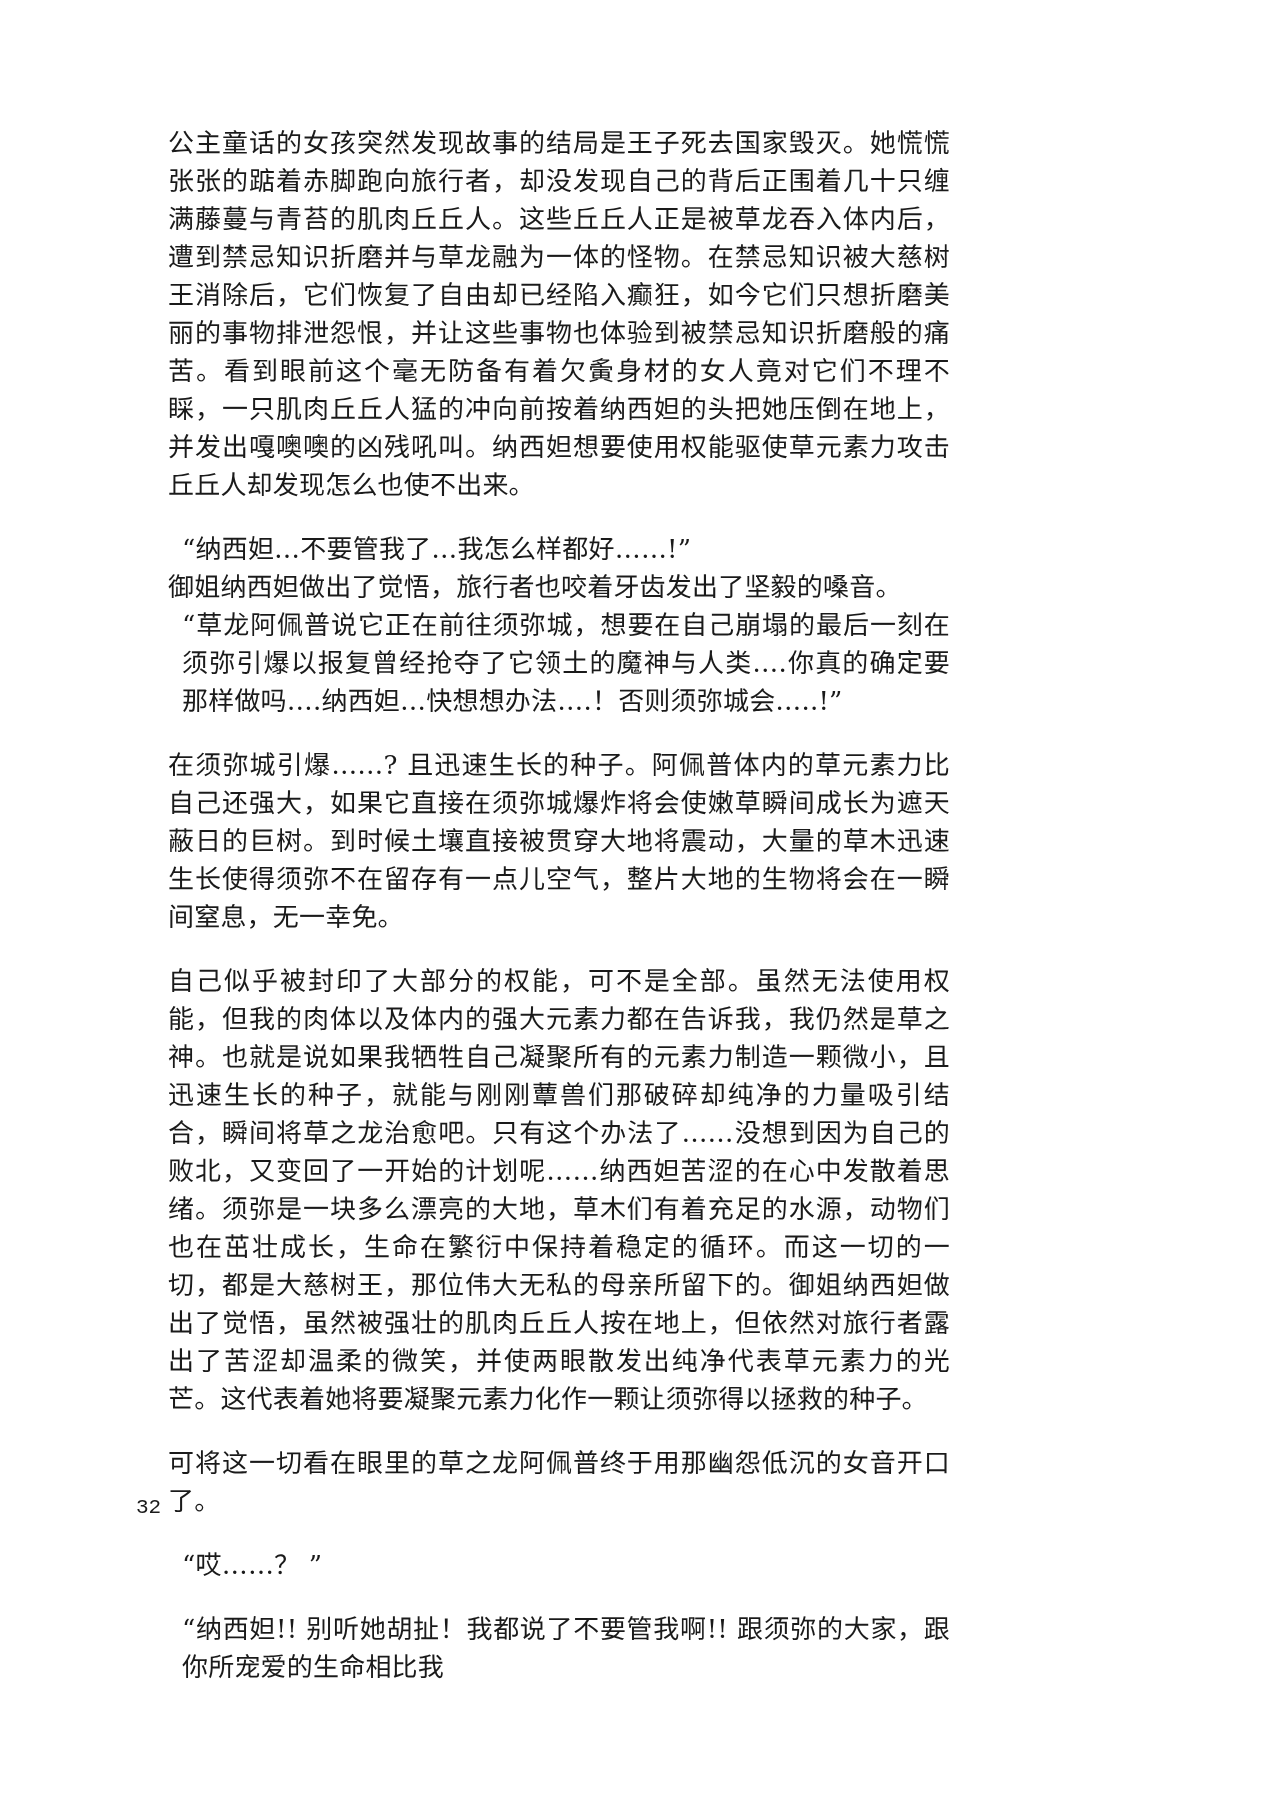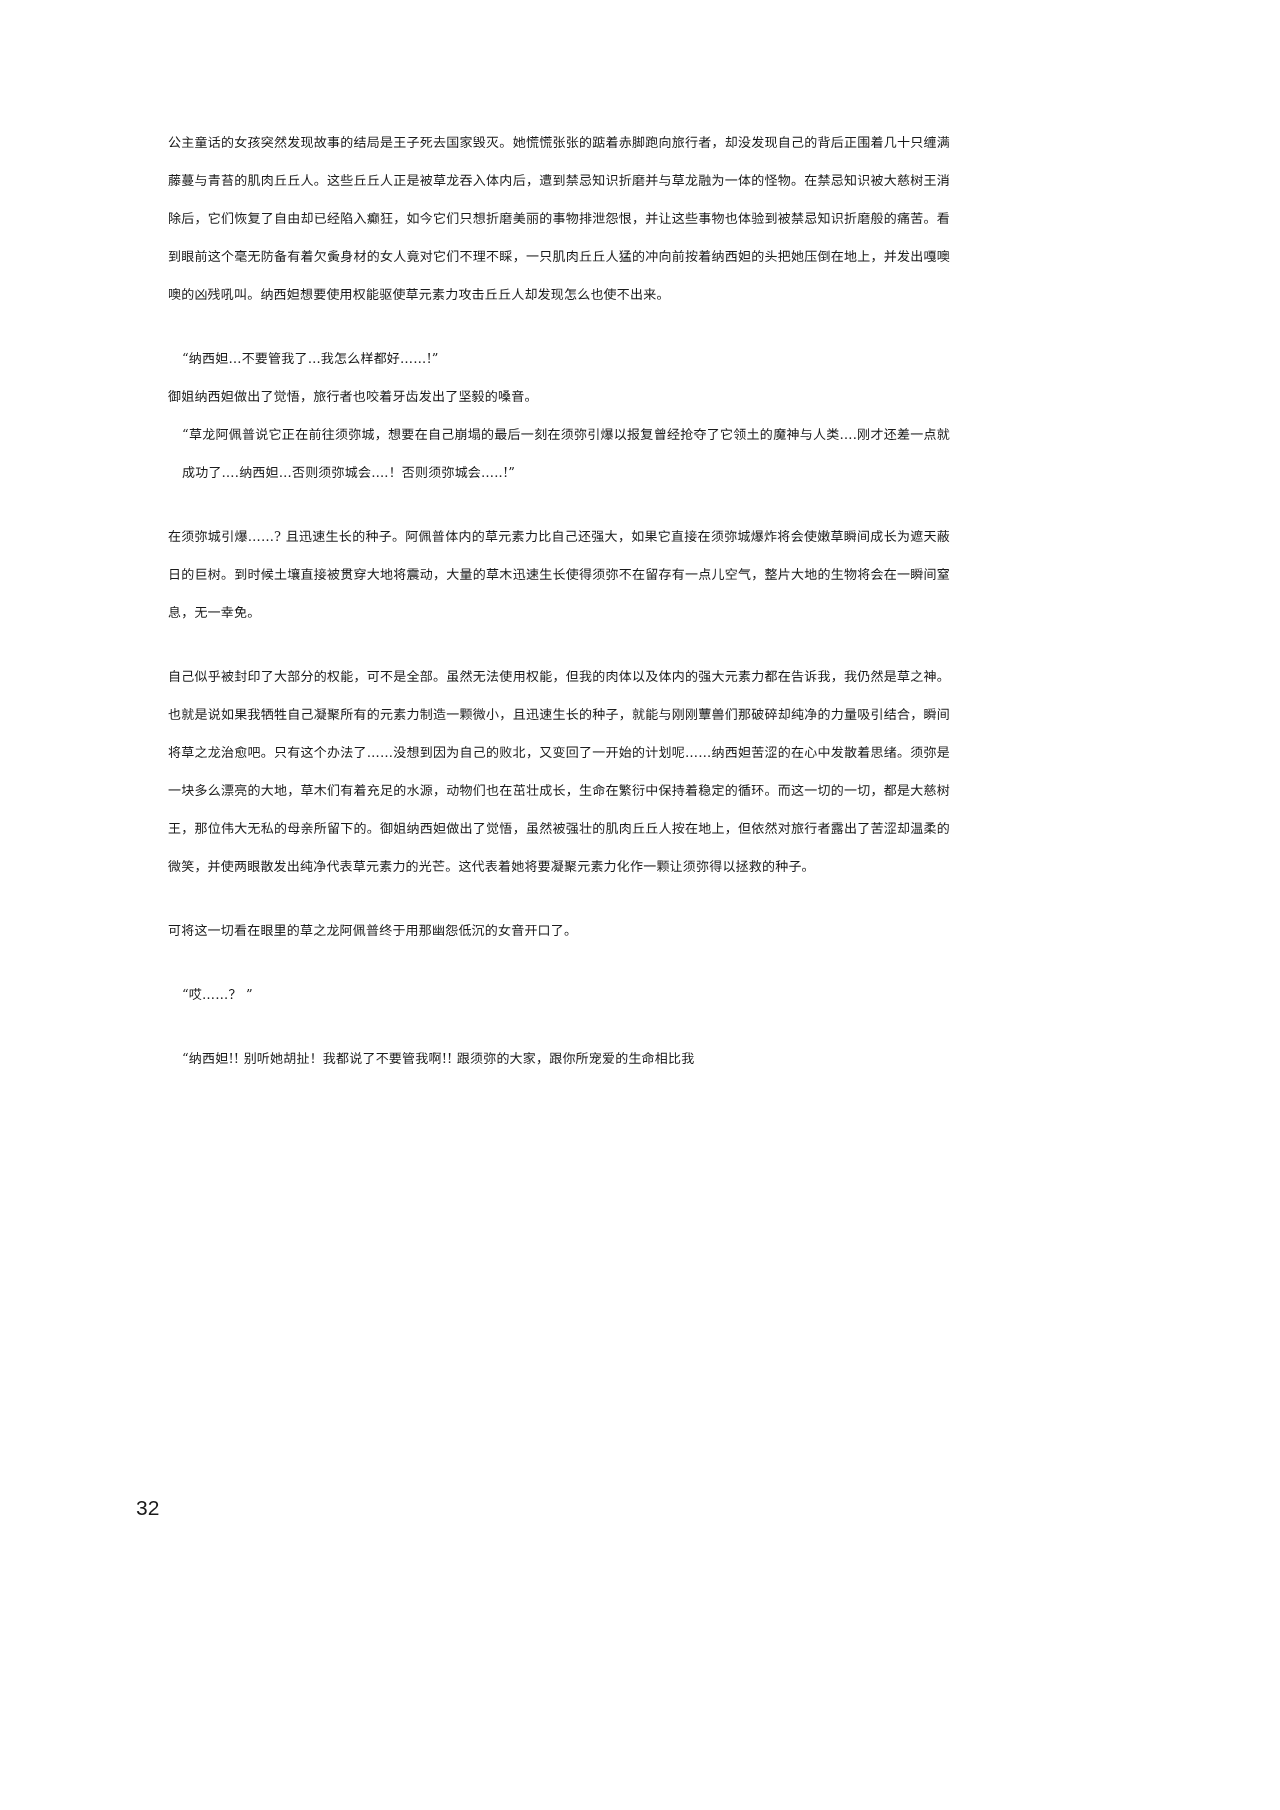--- a/index.html
+++ b/index.html
@@ -22,53 +22,53 @@
     background: #ffffff;
     overflow: hidden;
   }
   .content {
     position: absolute;
     left: 168px;
     top: 124px;
     width: 782px;
   }
   .para {
-    font-size: 13px;
+    font-size: 26px;
     line-height: 38px;
     color: #1a1a1a;
     text-align: justify;
     text-justify: inter-ideograph;
     margin: 0 0 26px 0;
     letter-spacing: 0.2px;
   }
   .para.tight {
     margin-bottom: 0;
   }
   .indent {
     text-indent: 0;
     padding-left: 14px;
   }
   .page-number {
     position: absolute;
     left: 136px;
     top: 1496px;
     font-size: 21px;
     color: #1a1a1a;
-    font-family: Liberation Sans, sans-serif;
+    font-family: Liberation Mono, monospace;
   }
 </style>
 </head>
 <body>
 
 <div class="page">
   <div class="content">
     <p class="para">公主童话的女孩突然发现故事的结局是王子死去国家毁灭。她慌慌张张的踮着赤脚跑向旅行者，却没发现自己的背后正围着几十只缠满藤蔓与青苔的肌肉丘丘人。这些丘丘人正是被草龙吞入体内后，遭到禁忌知识折磨并与草龙融为一体的怪物。在禁忌知识被大慈树王消除后，它们恢复了自由却已经陷入癫狂，如今它们只想折磨美丽的事物排泄怨恨，并让这些事物也体验到被禁忌知识折磨般的痛苦。看到眼前这个毫无防备有着欠夤身材的女人竟对它们不理不睬，一只肌肉丘丘人猛的冲向前按着纳西妲的头把她压倒在地上，并发出嘎噢噢的凶残吼叫。纳西妲想要使用权能驱使草元素力攻击丘丘人却发现怎么也使不出来。</p>
     <p class="para tight indent">“纳西妲…不要管我了…我怎么样都好……!”</p>
     <p class="para tight">御姐纳西妲做出了觉悟，旅行者也咬着牙齿发出了坚毅的嗓音。</p>
-    <p class="para indent">“草龙阿佩普说它正在前往须弥城，想要在自己崩塌的最后一刻在须弥引爆以报复曾经抢夺了它领土的魔神与人类….刚才还差一点就成功了….纳西妲…否则须弥城会….！否则须弥城会…..!”</p>
+    <p class="para indent">“草龙阿佩普说它正在前往须弥城，想要在自己崩塌的最后一刻在须弥引爆以报复曾经抢夺了它领土的魔神与人类….你真的确定要那样做吗….纳西妲…快想想办法….！否则须弥城会…..!”</p>
     <p class="para">在须弥城引爆……? 且迅速生长的种子。阿佩普体内的草元素力比自己还强大，如果它直接在须弥城爆炸将会使嫩草瞬间成长为遮天蔽日的巨树。到时候土壤直接被贯穿大地将震动，大量的草木迅速生长使得须弥不在留存有一点儿空气，整片大地的生物将会在一瞬间窒息，无一幸免。</p>
     <p class="para">自己似乎被封印了大部分的权能，可不是全部。虽然无法使用权能，但我的肉体以及体内的强大元素力都在告诉我，我仍然是草之神。也就是说如果我牺牲自己凝聚所有的元素力制造一颗微小，且迅速生长的种子，就能与刚刚蕈兽们那破碎却纯净的力量吸引结合，瞬间将草之龙治愈吧。只有这个办法了……没想到因为自己的败北，又变回了一开始的计划呢……纳西妲苦涩的在心中发散着思绪。须弥是一块多么漂亮的大地，草木们有着充足的水源，动物们也在茁壮成长，生命在繁衍中保持着稳定的循环。而这一切的一切，都是大慈树王，那位伟大无私的母亲所留下的。御姐纳西妲做出了觉悟，虽然被强壮的肌肉丘丘人按在地上，但依然对旅行者露出了苦涩却温柔的微笑，并使两眼散发出纯净代表草元素力的光芒。这代表着她将要凝聚元素力化作一颗让须弥得以拯救的种子。</p>
     <p class="para">可将这一切看在眼里的草之龙阿佩普终于用那幽怨低沉的女音开口了。</p>
     <p class="para indent">“哎……？ ”</p>
     <p class="para indent">“纳西妲!! 别听她胡扯！我都说了不要管我啊!! 跟须弥的大家，跟你所宠爱的生命相比我</p>
   </div>
   <div class="page-number">32</div>
 </div>
 
 </body></html>

